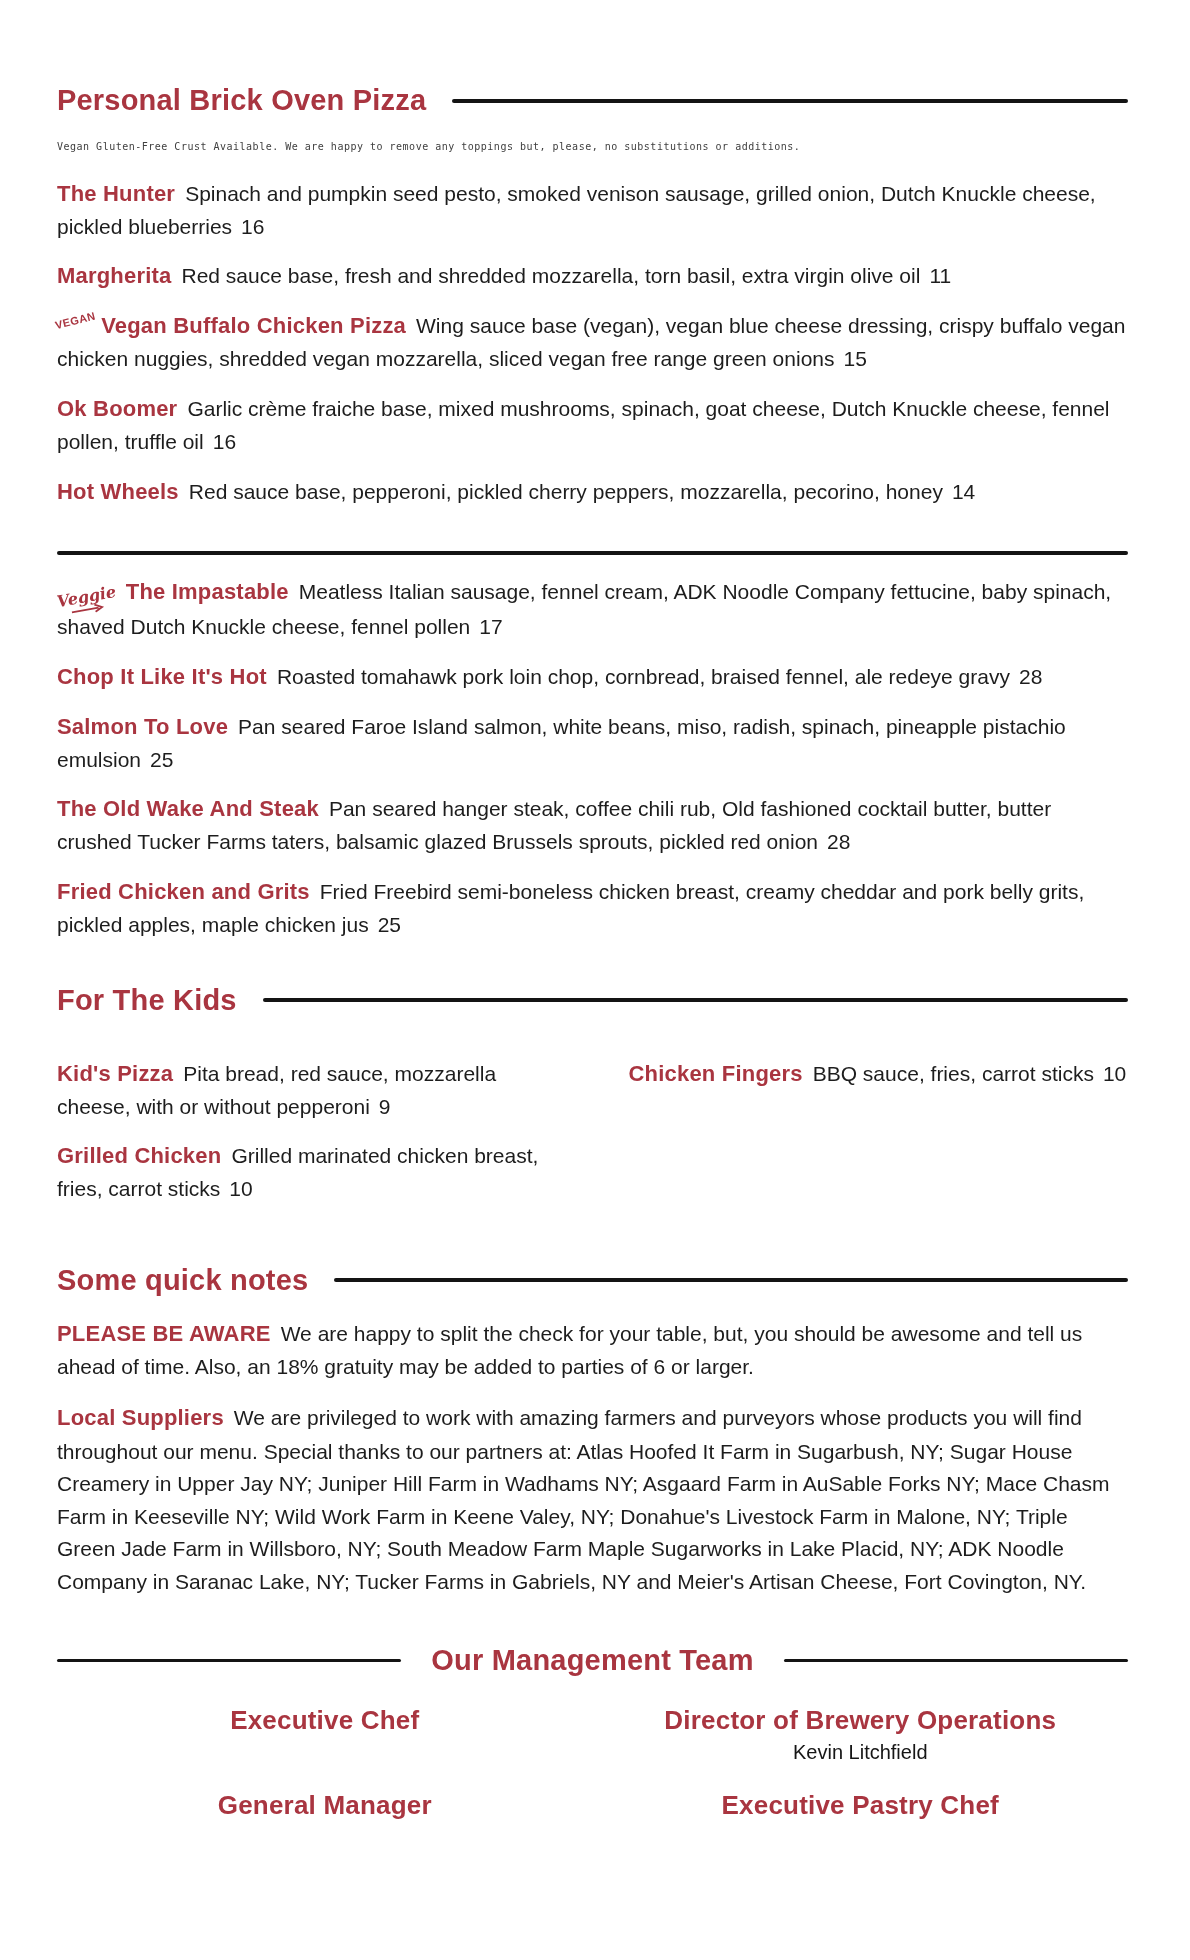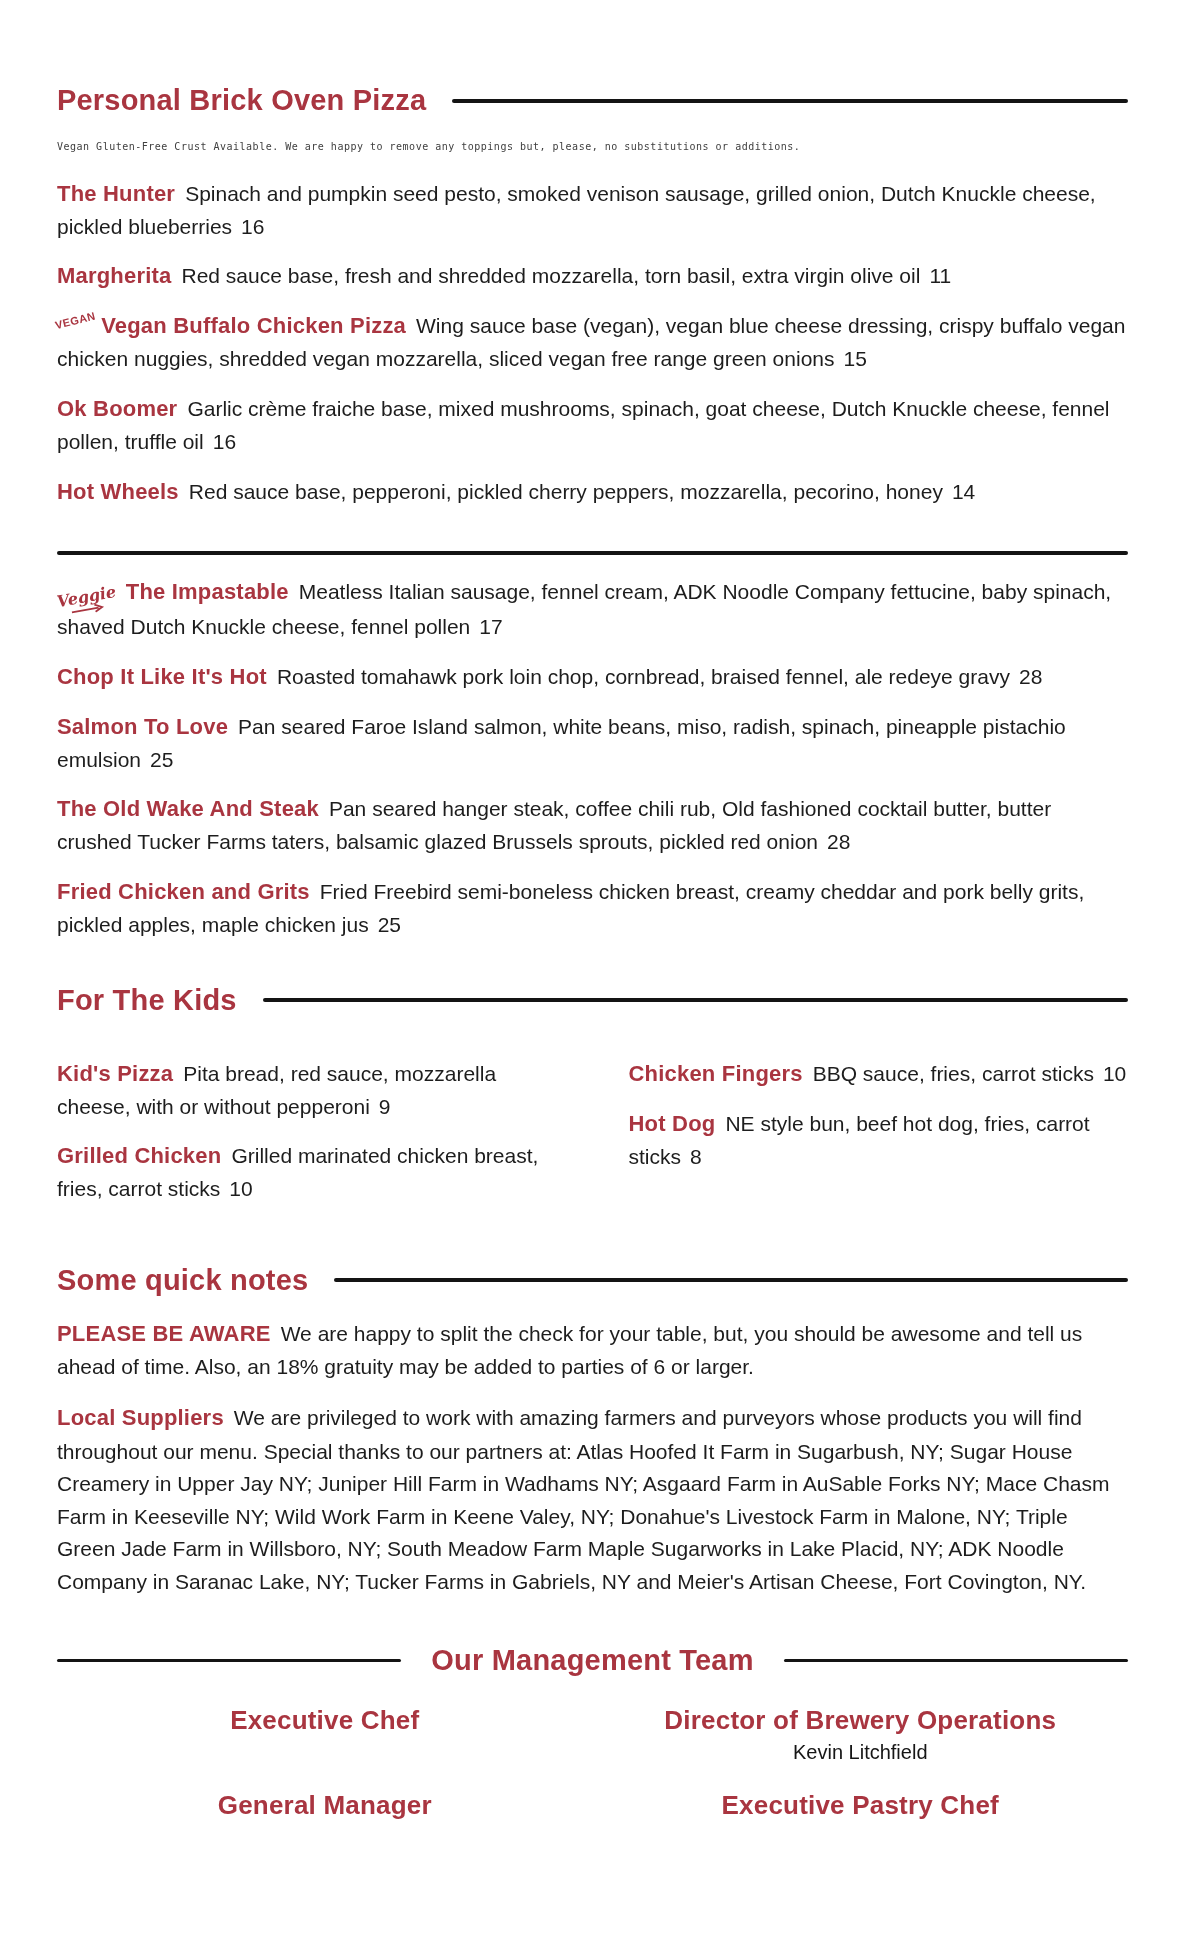--- a/index.html
+++ b/index.html
@@ -109,21 +109,20 @@
       <h2 class="section-title">For The Kids</h2>
       <div class="section-rule"></div>
     </div>
     <div class="kids-grid">
       <div class="items">
           <p class="menu-item"><span class="item-name">Kid's Pizza</span><span class="item-desc">Pita bread, red sauce, mozzarella cheese, with or without pepperoni</span><span class="item-price">9</span></p>
           <p class="menu-item"><span class="item-name">Grilled Chicken</span><span class="item-desc">Grilled marinated chicken breast, fries, carrot sticks</span><span class="item-price">10</span></p>
         </div>
       <div class="items">
           <p class="menu-item"><span class="item-name">Chicken Fingers</span><span class="item-desc">BBQ sauce, fries, carrot sticks</span><span class="item-price">10</span></p>
-          <p class="menu-item"><span class="item-name">Hot Dog</span><span class="item-desc">NE style bun, beef hot dog, fries, carrot sticks</span><span class="item-price">8</span></p>
         </div>
     </div>
   </section>
 
   <section class="menu-section notes">
     <div class="section-header">
       <h2 class="section-title">Some quick notes</h2>
       <div class="section-rule"></div>
     </div>
     <div class="items">

